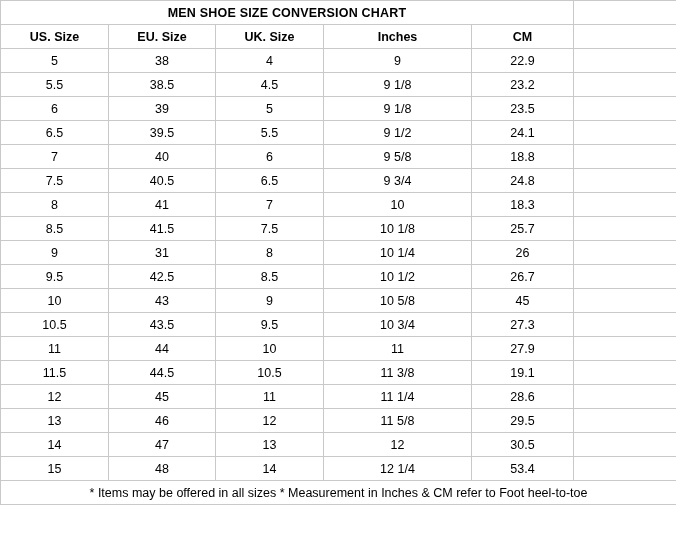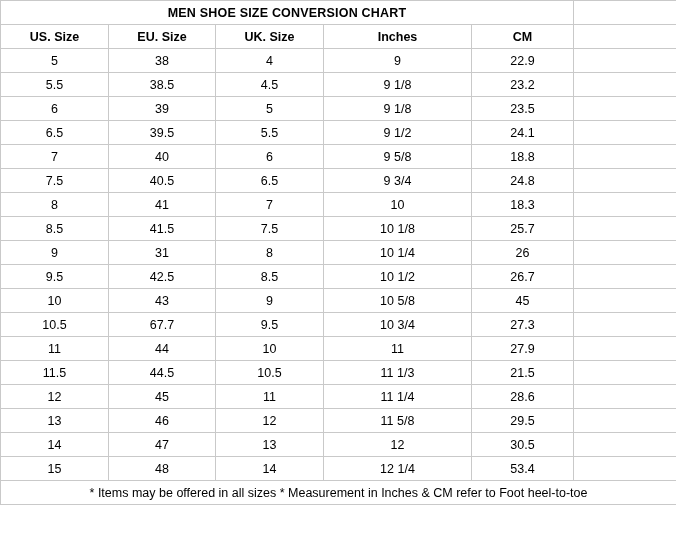--- a/index.html
+++ b/index.html
@@ -188,40 +188,40 @@
       <tr>
         <td>10</td>
         <td>43</td>
         <td>9</td>
         <td>10 5/8</td>
         <td>45</td>
         <td class="side-blank"></td>
       </tr>
       <tr>
         <td>10.5</td>
-        <td>67.7</td>
+        <td>43.5</td>
         <td>9.5</td>
         <td>10 3/4</td>
         <td>27.3</td>
         <td class="side-blank"></td>
       </tr>
       <tr>
         <td>11</td>
         <td>44</td>
         <td>10</td>
         <td>11</td>
         <td>27.9</td>
         <td class="side-blank"></td>
       </tr>
       <tr>
         <td>11.5</td>
         <td>44.5</td>
         <td>10.5</td>
-        <td>11 1/3</td>
-        <td>21.5</td>
+        <td>11 3/8</td>
+        <td>19.1</td>
         <td class="side-blank"></td>
       </tr>
       <tr>
         <td>12</td>
         <td>45</td>
         <td>11</td>
         <td>11 1/4</td>
         <td>28.6</td>
         <td class="side-blank"></td>
       </tr>

